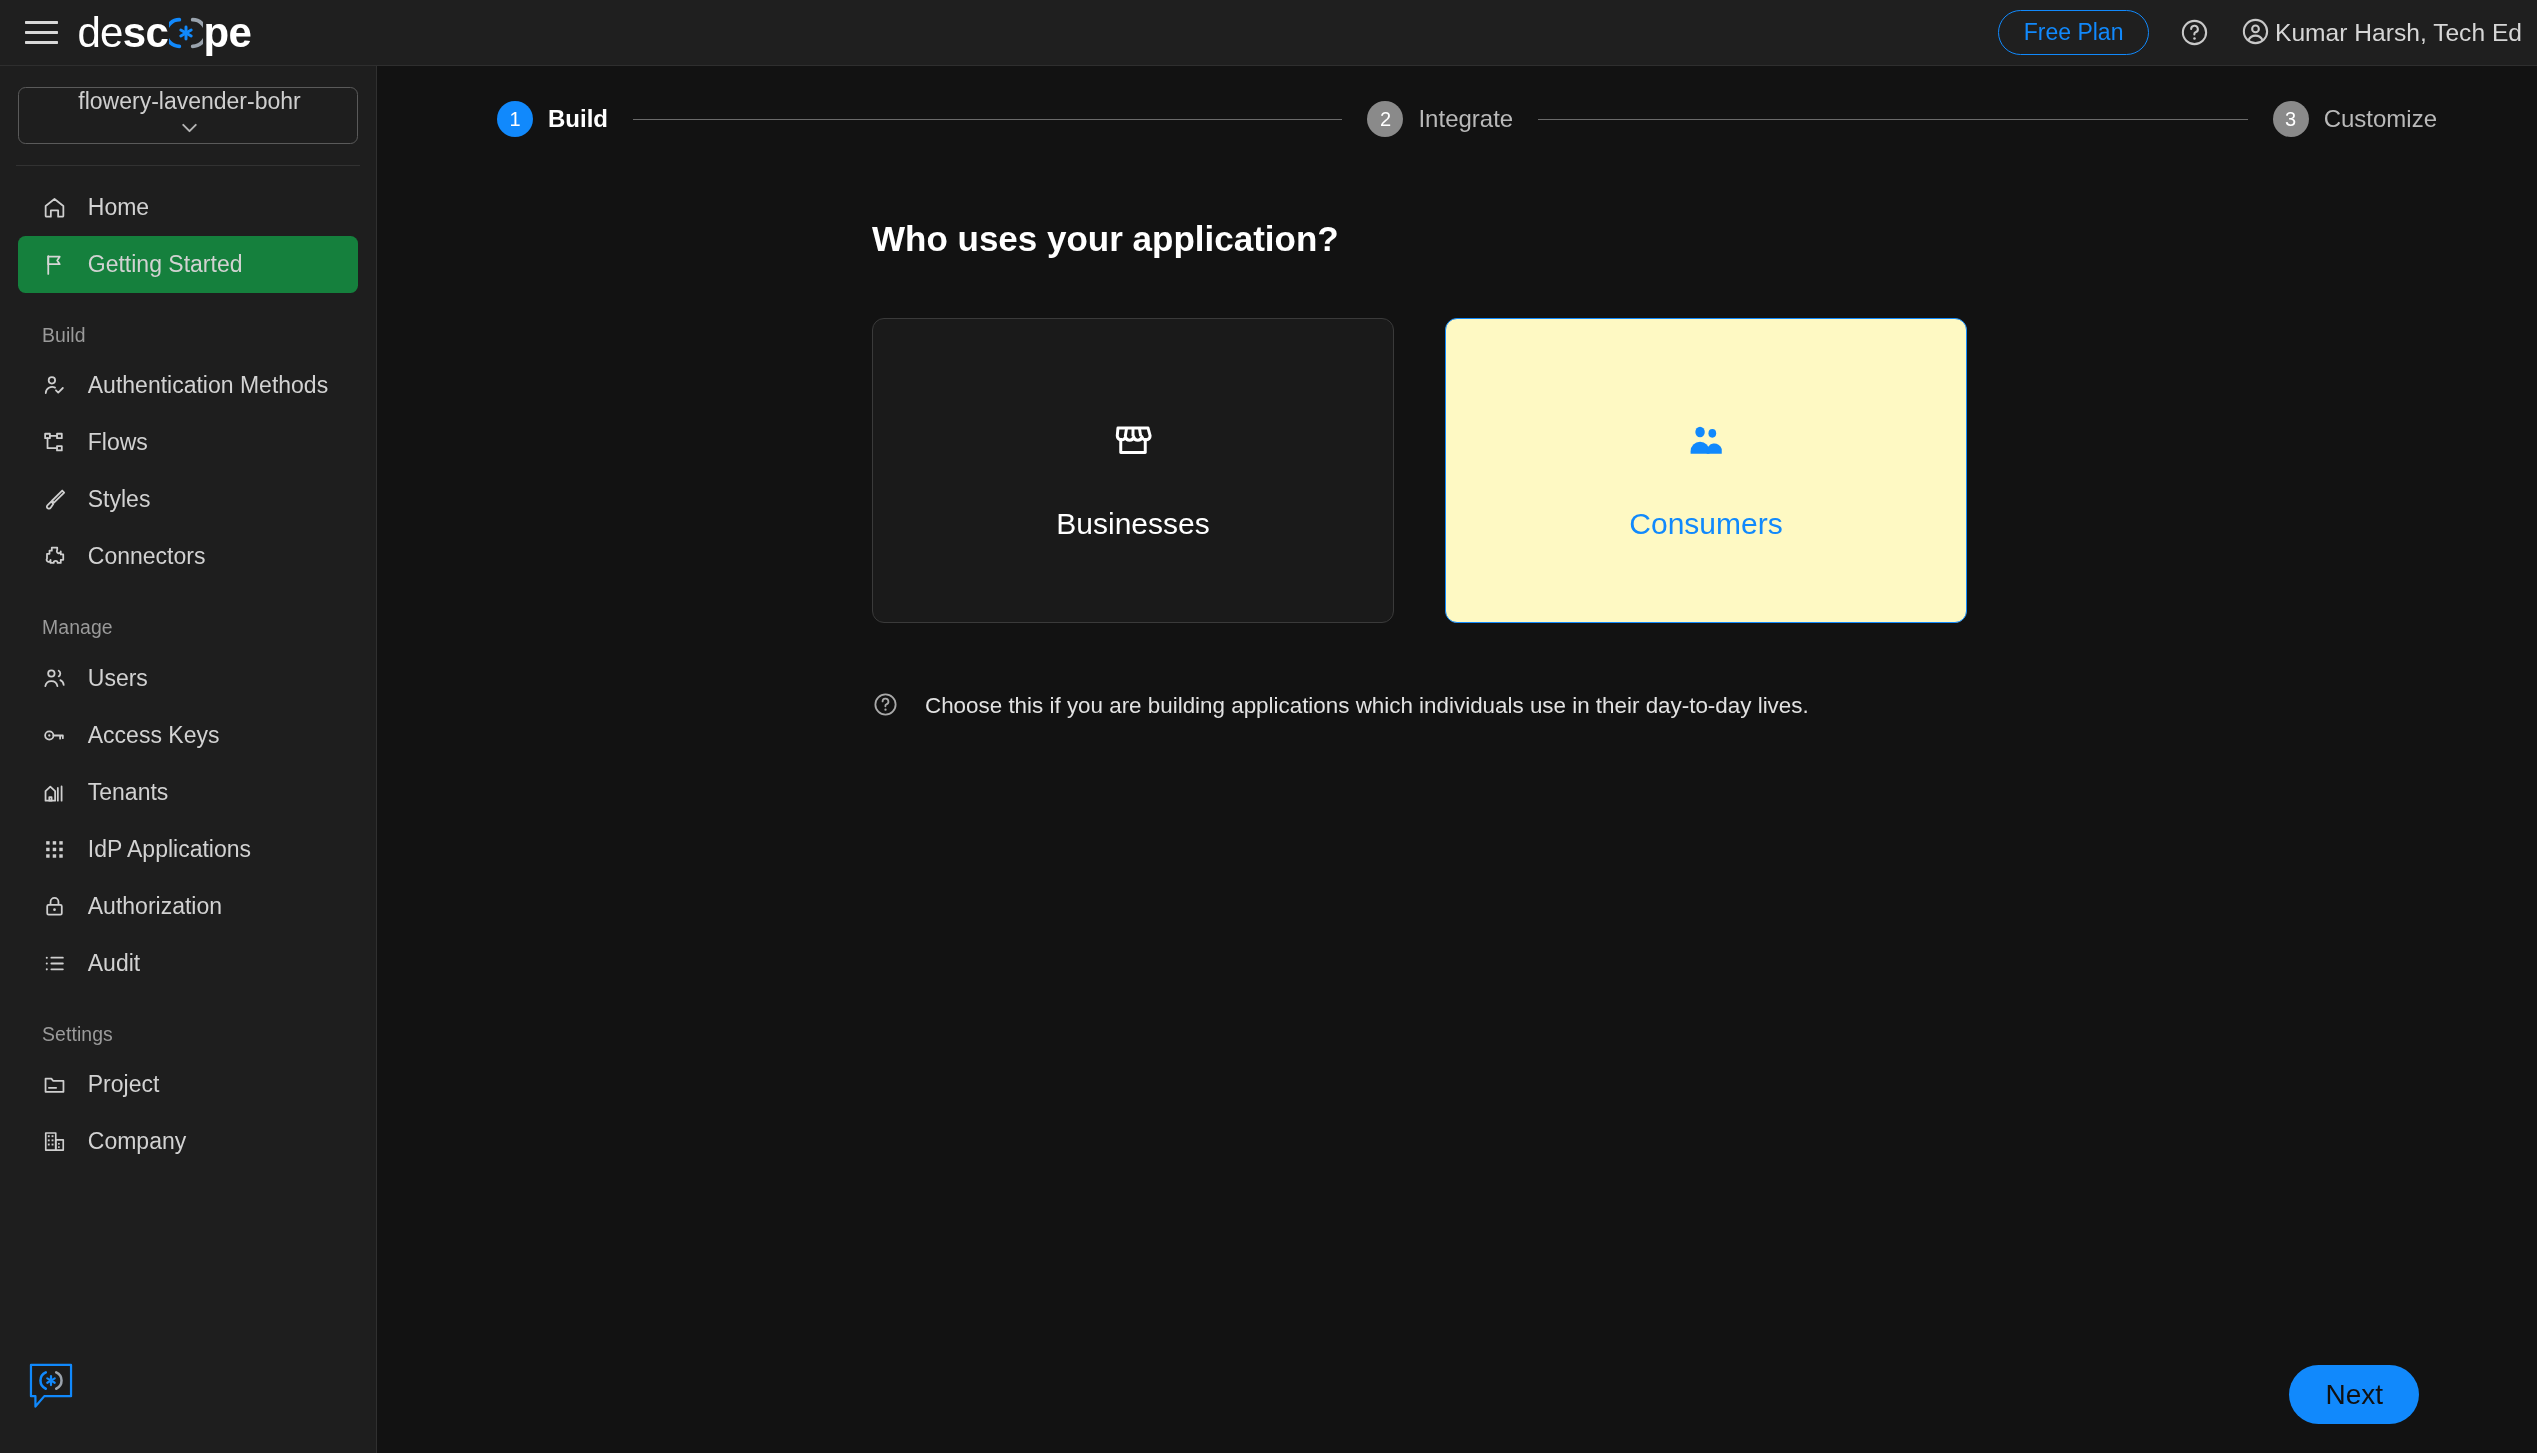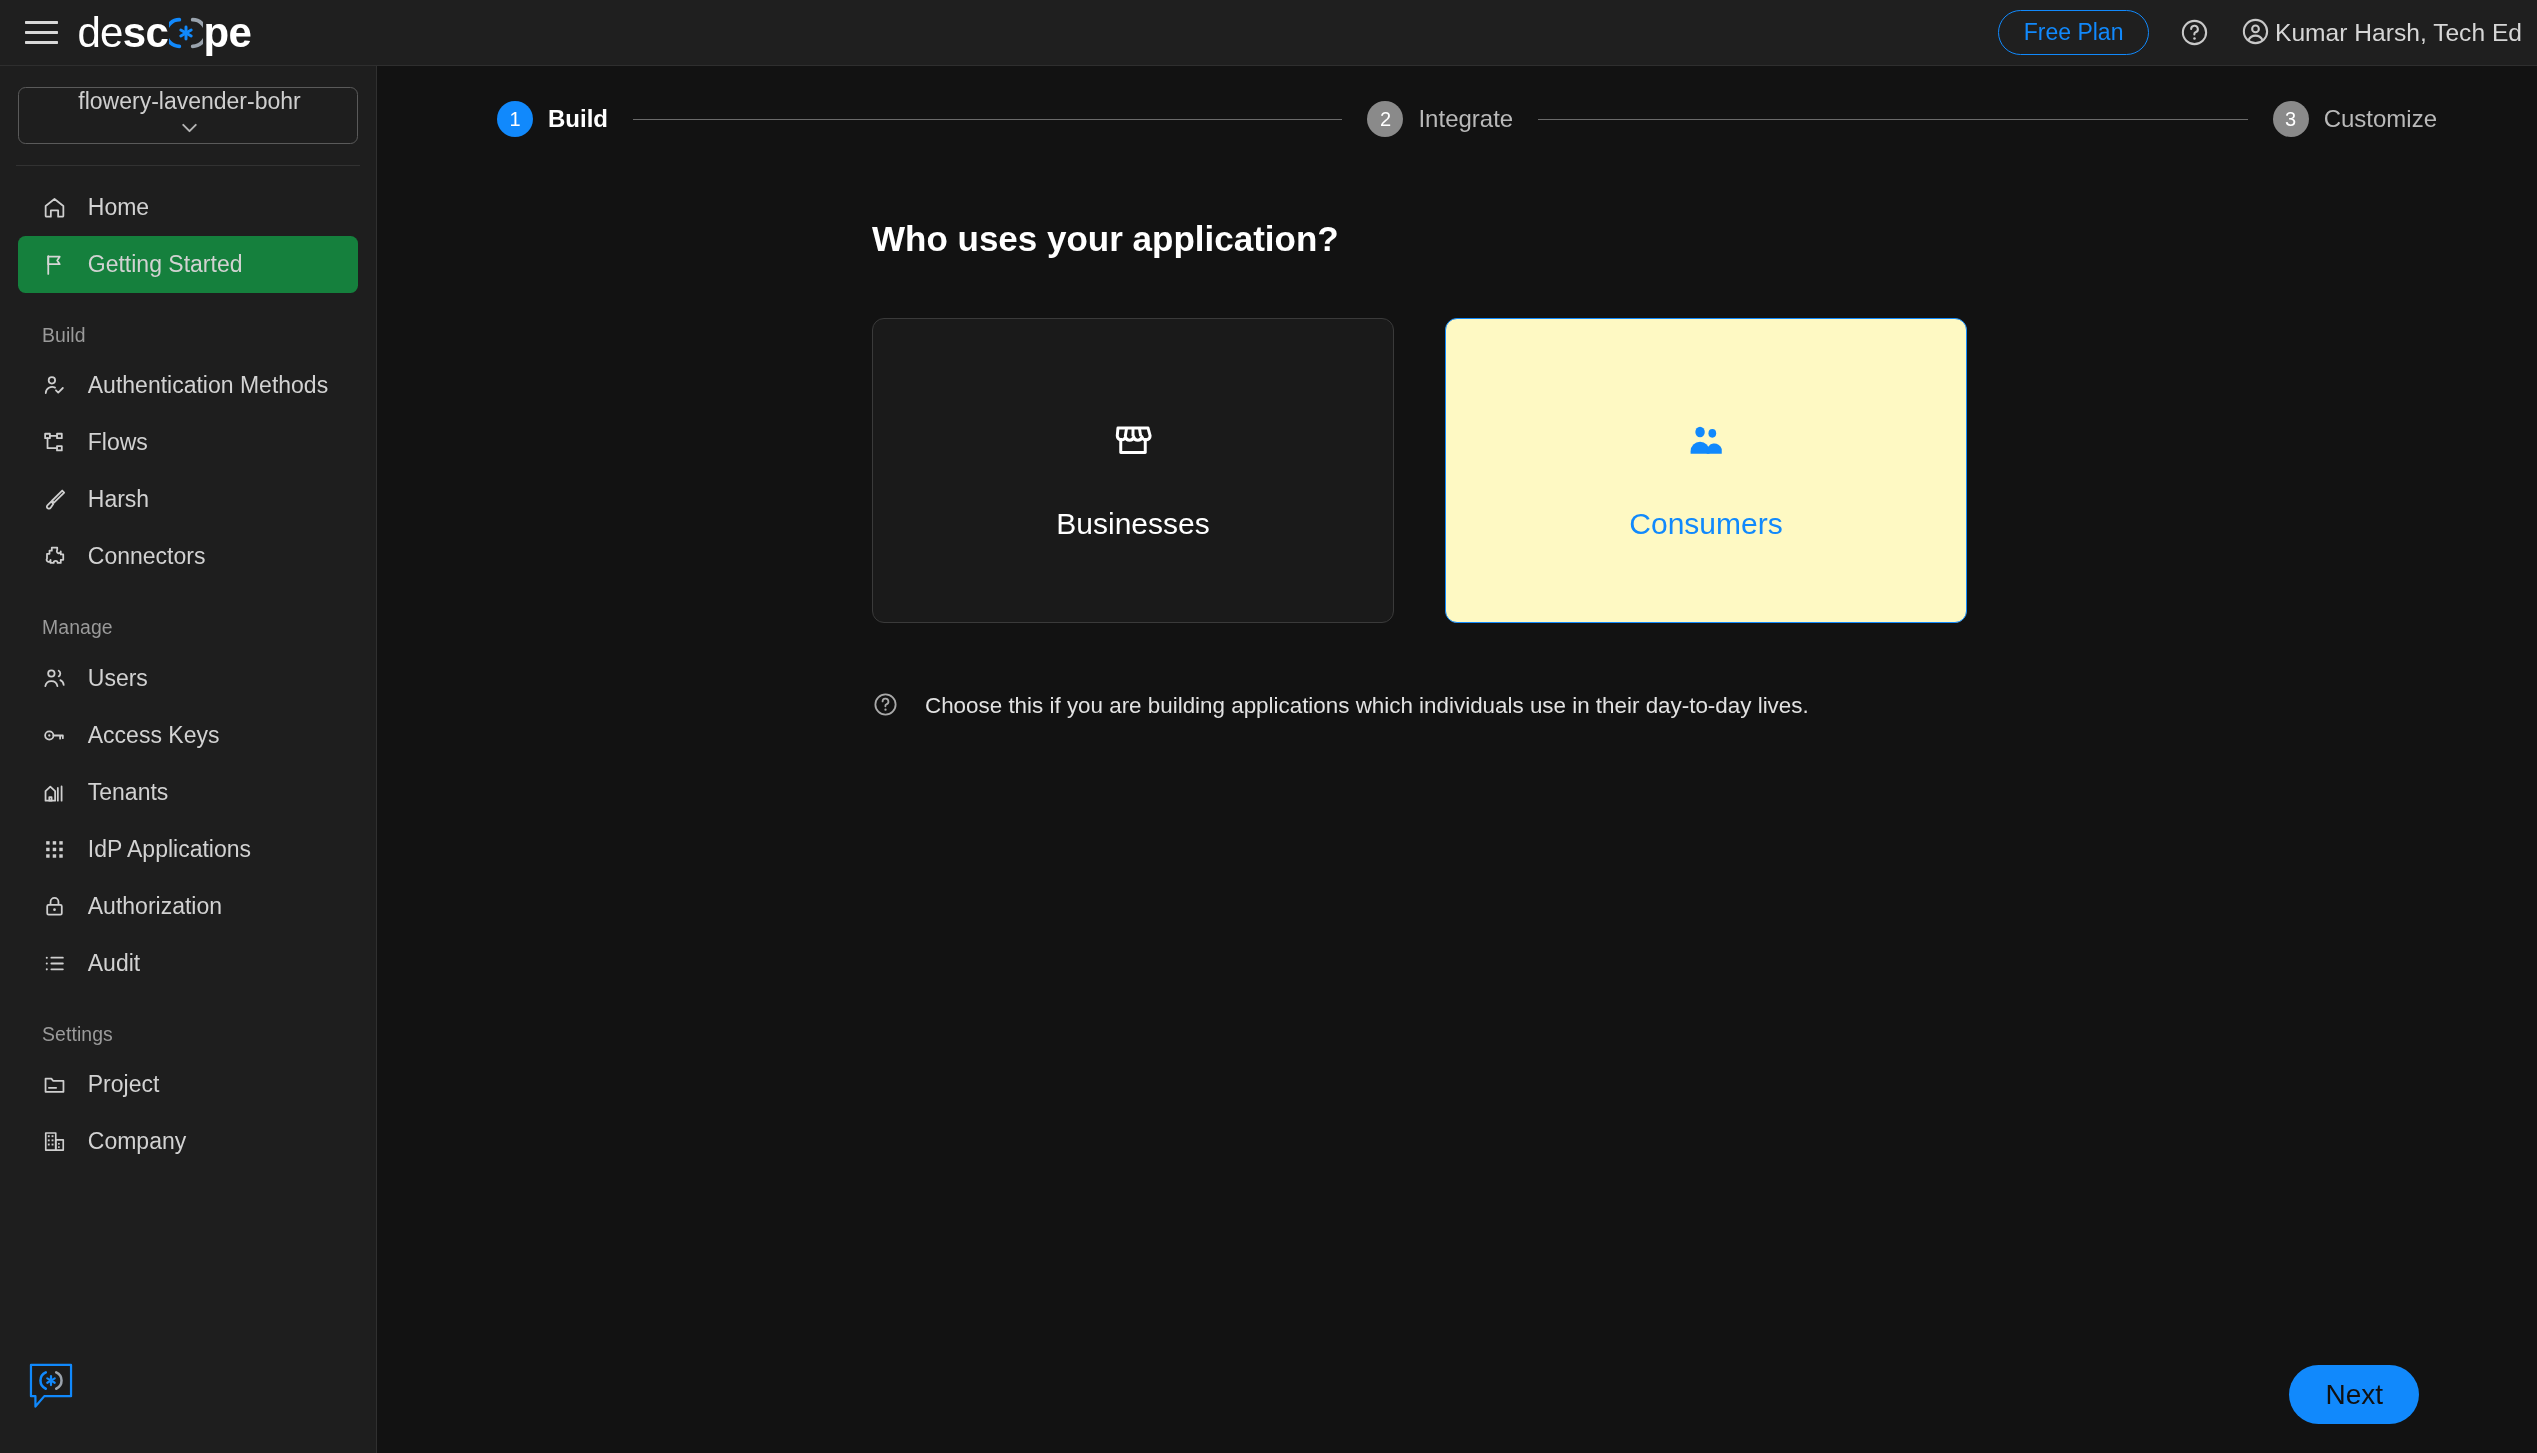--- a/index.html
+++ b/index.html
@@ -280,21 +280,21 @@
       <span class="nav-label">Flows</span>
     </div>
 
     <div class="nav-item">
       <span class="nav-ico">
         <svg width="25" height="25" viewBox="0 0 24 24" fill="none" stroke="#cfcfcf" stroke-width="1.7" stroke-linecap="round" stroke-linejoin="round">
           <path d="M19.4 3.4 9.6 13.2l1.9 1.9 9.8-9.8z"></path>
           <path d="M9 13.8 5.2 17.6c-.9.9-.7 2.4.5 2.9 1 .5 2.2.1 2.8-.8l2.3-3.3z"></path>
         </svg>
       </span>
-      <span class="nav-label">Harsh</span>
+      <span class="nav-label">Styles</span>
     </div>
 
     <div class="nav-item">
       <span class="nav-ico">
         <svg width="25" height="25" viewBox="0 0 24 24" fill="none" stroke="#cfcfcf" stroke-width="1.7" stroke-linejoin="round">
           <path d="M9.4 3.4h5.2v2.4a1.9 1.9 0 1 0 3.4 1.2v3h2.4v5.2h-2.4v3h-3a1.9 1.9 0 1 0-3.8 0H8.2v-3a1.9 1.9 0 1 1-3.4-1.2V9.4h2.4v-3h2.2z"></path>
         </svg>
       </span>
       <span class="nav-label">Connectors</span>
     </div>

